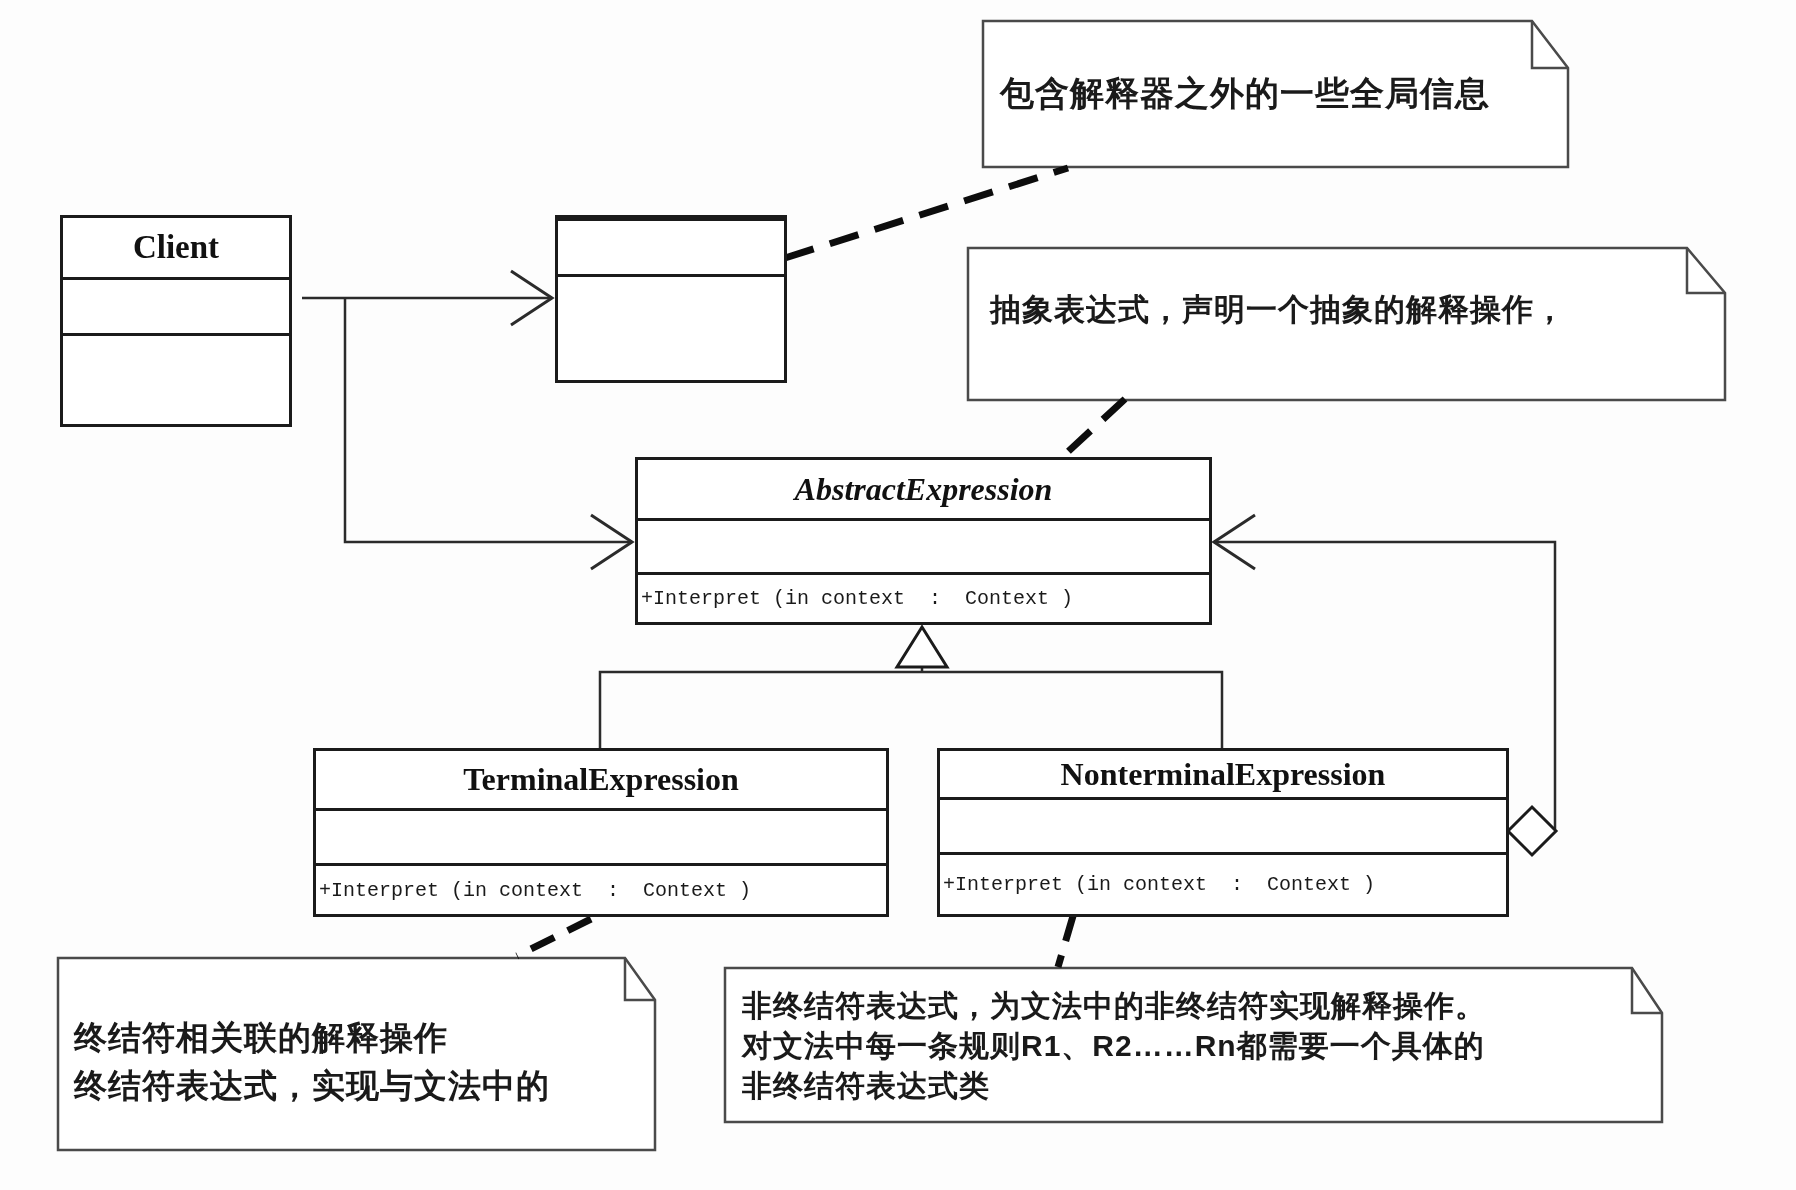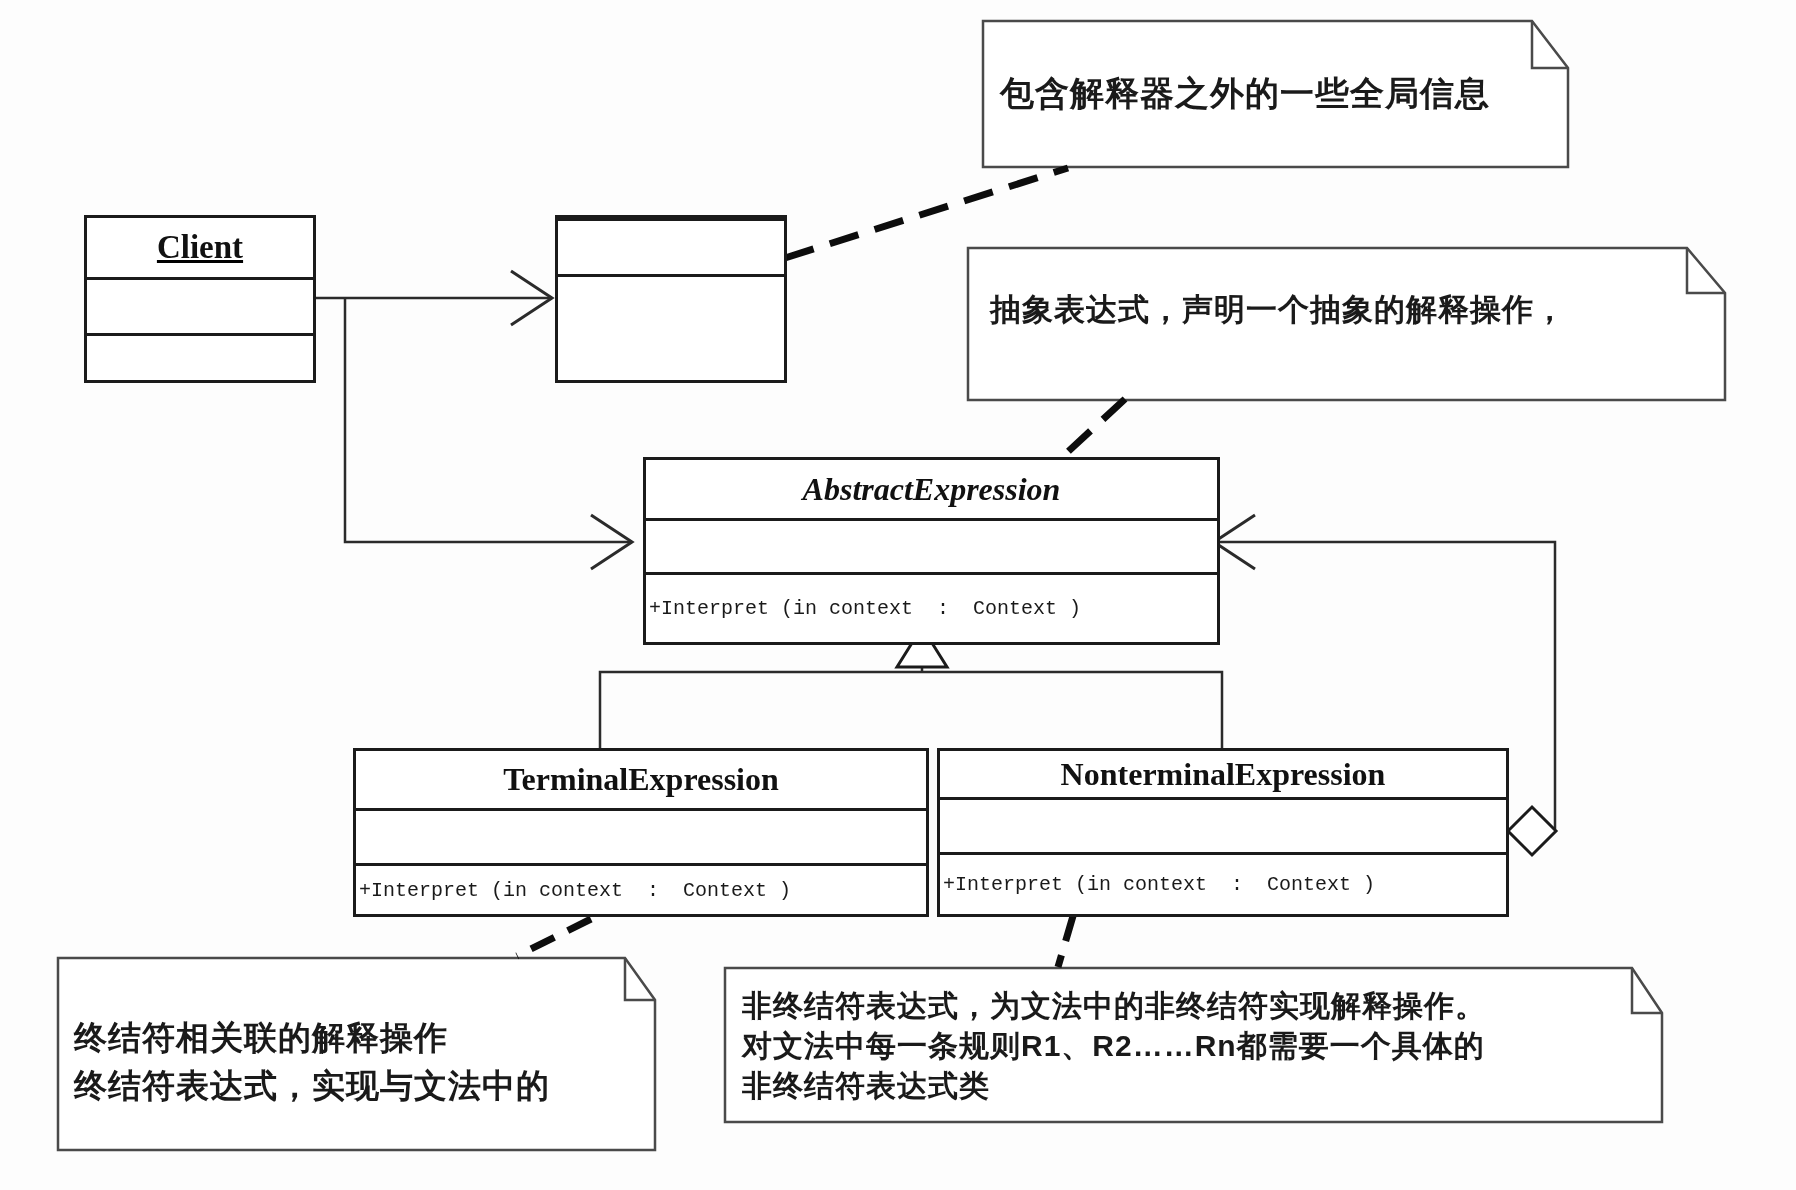--- a/index.html
+++ b/index.html
@@ -65,38 +65,38 @@
 
     <path d="M922,667 V672 M600,748 L600,672 L1222,672 L1222,748" fill="none" stroke="#2b2b2b" stroke-width="2.5"></path>
     <polygon points="922,627 897,667 947,667" fill="#ffffff" stroke="#1b1b1b" stroke-width="3"></polygon>
 
     <path d="M785,258 L1068,168" fill="none" stroke="#0d0d0d" stroke-width="7" stroke-dasharray="30 17"></path>
     <path d="M1125,399 L1059,460" fill="none" stroke="#0d0d0d" stroke-width="7" stroke-dasharray="30 17"></path>
     <path d="M591,919 L517,956" fill="none" stroke="#0d0d0d" stroke-width="7" stroke-dasharray="26 15"></path>
     <path d="M1073,916 L1058,967" fill="none" stroke="#0d0d0d" stroke-width="7" stroke-dasharray="26 15"></path>
   </svg>
 
-  <div class="class-box" style="left:84px;top:215px;width:232px;height:168px;text-decoration:underline;">
+  <div class="class-box" style="left:60px;top:215px;width:232px;height:212px;">
     <div class="c-title" style="height:59px;">Client</div>
     <div class="c-mid" style="height:53px;"></div>
     <div class="c-method"></div>
   </div>
 
   <div class="class-box" style="left:555px;top:215px;width:232px;height:168px;">
     <div class="c-mid" style="height:53px;"></div>
     <div class="c-method"></div>
   </div>
 
-  <div class="class-box" style="left:635px;top:457px;width:577px;height:188px;margin-left:8px;">
+  <div class="class-box" style="left:635px;top:457px;width:577px;height:168px;">
     <div class="c-title italic" style="height:58px;font-size:32px;">AbstractExpression</div>
     <div class="c-mid" style="height:51px;"></div>
     <div class="c-method">+Interpret (in context  :  Context )</div>
   </div>
 
-  <div class="class-box" style="left:313px;top:748px;width:576px;height:169px;margin-left:40px;">
+  <div class="class-box" style="left:313px;top:748px;width:576px;height:169px;">
     <div class="c-title" style="height:57px;font-size:32px;">TerminalExpression</div>
     <div class="c-mid" style="height:52px;"></div>
     <div class="c-method">+Interpret (in context  :  Context )</div>
   </div>
 
   <div class="class-box" style="left:937px;top:748px;width:572px;height:169px;">
     <div class="c-title" style="height:46px;font-size:32px;">NonterminalExpression</div>
     <div class="c-mid" style="height:52px;"></div>
     <div class="c-method">+Interpret (in context  :  Context )</div>
   </div>

